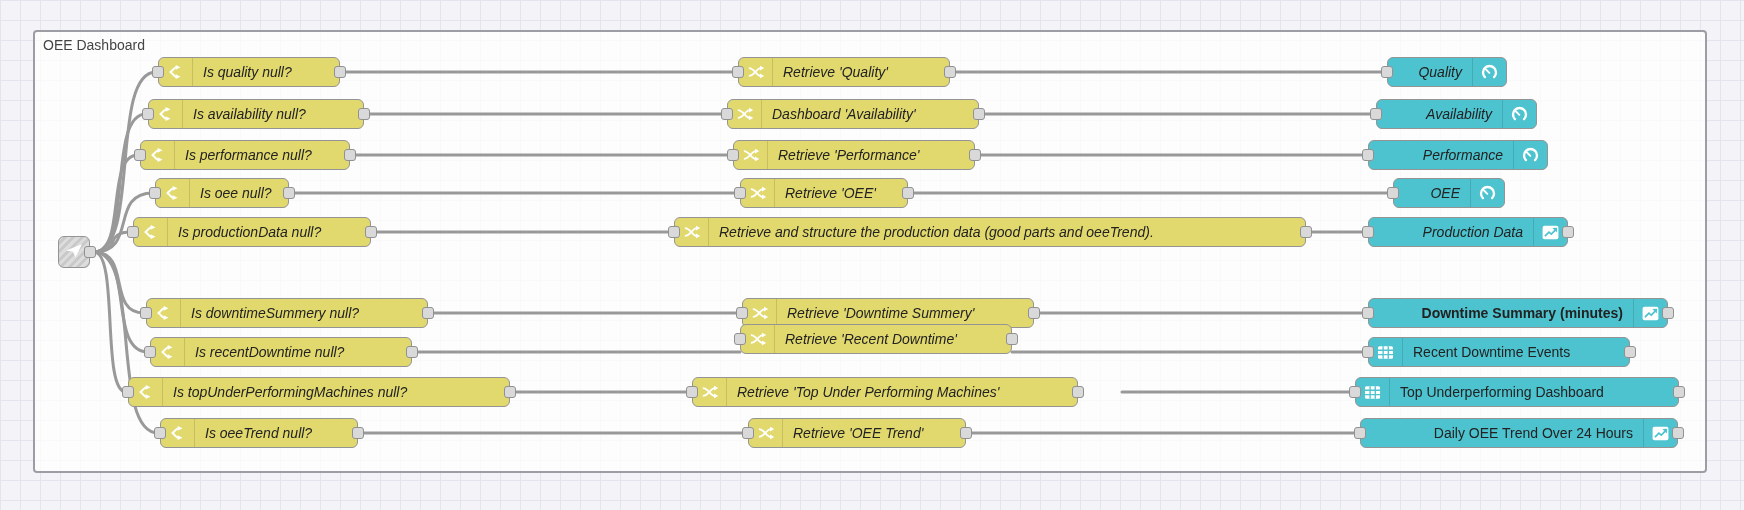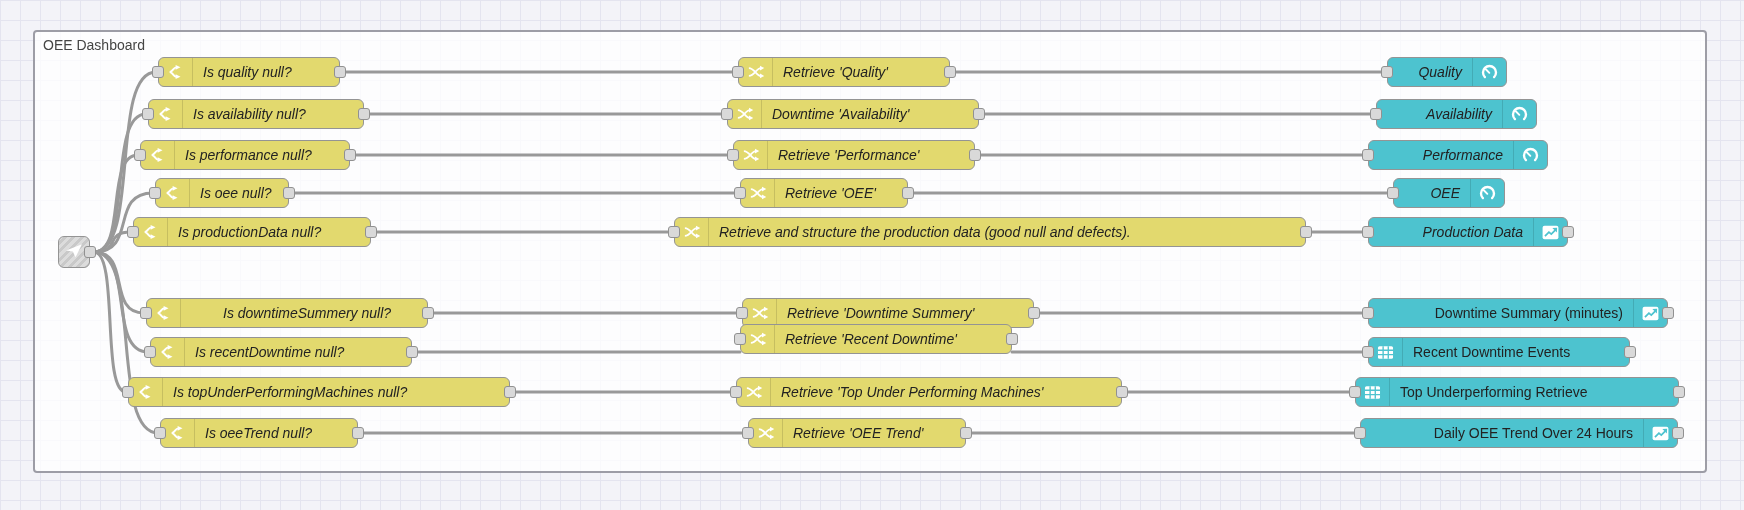--- a/index.html
+++ b/index.html
@@ -152,21 +152,21 @@
         <div class="port in"></div>
       </div>
       <div class="node yellow" style="left: 727px; top: 99px; width: 252px;">
         <div class="icon-region side-left">
           <svg viewBox="0 0 24 24" width="18" height="18">
             <path d="M2.5 6.8 C10 6.8 12.5 17.2 18.5 17.2 M2.5 17.2 C10 17.2 12.5 6.8 18.5 6.8" fill="none" stroke="#fff" stroke-width="2.4"></path>
             <path d="M17.3 3.6 L23 6.8 L17.3 10 Z" fill="#fff"></path>
             <path d="M17.3 14 L23 17.2 L17.3 20.4 Z" fill="#fff"></path>
           </svg>
         </div>
-        <span class="node-label italic">Downtime 'Availability'</span>
+        <span class="node-label italic">Dashboard 'Availability'</span>
         <div class="port in"></div>
         <div class="port out"></div>
       </div>
       <div class="node teal" style="left: 1376px; top: 99px; width: 161px;">
         <span class="node-label italic align-right">Availability</span>
         <div class="icon-region side-right">
           <svg viewBox="0 0 24 24" width="19" height="19">
             <path d="M6.2 17.8 A8.2 8.2 0 1 1 17.8 17.8" fill="none" stroke="#fff" stroke-width="3" stroke-linecap="round"></path>
             <path d="M11.8 12.4 L7.3 7.9" stroke="#fff" stroke-width="2.4" stroke-linecap="round"></path>
           </svg>
@@ -254,37 +254,37 @@
         <div class="port out"></div>
       </div>
       <div class="node yellow" style="left: 674px; top: 217px; width: 632px;">
         <div class="icon-region side-left">
           <svg viewBox="0 0 24 24" width="18" height="18">
             <path d="M2.5 6.8 C10 6.8 12.5 17.2 18.5 17.2 M2.5 17.2 C10 17.2 12.5 6.8 18.5 6.8" fill="none" stroke="#fff" stroke-width="2.4"></path>
             <path d="M17.3 3.6 L23 6.8 L17.3 10 Z" fill="#fff"></path>
             <path d="M17.3 14 L23 17.2 L17.3 20.4 Z" fill="#fff"></path>
           </svg>
         </div>
-        <span class="node-label italic">Retrieve and structure the production data (good null and defects).</span>
+        <span class="node-label italic">Retrieve and structure the production data (good parts and oeeTrend).</span>
         <div class="port in"></div>
         <div class="port out"></div>
       </div>
       <div class="node teal" style="left: 1368px; top: 217px; width: 200px;">
         <span class="node-label italic align-right">Production Data</span>
         <div class="icon-region side-right">
           <svg viewBox="0 0 24 24" width="19" height="19">
             <rect x="2" y="3.5" width="20" height="17" rx="2.5" fill="#fff"></rect>
             <path d="M5 16.5 L10 11.5 L13 14 L18 9" fill="none" stroke="#4dc3cf" stroke-width="2.2"></path>
             <path d="M14.4 6.4 L20.4 6 L20 12 Z" fill="#4dc3cf"></path>
           </svg>
         </div>
         <div class="port in"></div>
         <div class="port out"></div>
       </div>
-      <div class="node yellow" style="left: 146px; top: 298px; width: 282px; gap: 32px;">
+      <div class="node yellow" style="left: 146px; top: 298px; width: 282px;">
         <div class="icon-region side-left">
           <svg viewBox="0 0 24 24" width="18" height="18">
             <path d="M3.5 12 C8 12 8 5.8 12.5 5.8 M3.5 12 C8 12 8 18.2 12.5 18.2" fill="none" stroke="#fff" stroke-width="2.6"></path>
             <path d="M11.5 2.6 L18 5.8 L11.5 9 Z" fill="#fff"></path>
             <path d="M11.5 15 L18 18.2 L11.5 21.4 Z" fill="#fff"></path>
           </svg>
         </div>
         <span class="node-label italic">Is downtimeSummery null?</span>
         <div class="port in"></div>
         <div class="port out"></div>
@@ -294,21 +294,21 @@
           <svg viewBox="0 0 24 24" width="18" height="18">
             <path d="M2.5 6.8 C10 6.8 12.5 17.2 18.5 17.2 M2.5 17.2 C10 17.2 12.5 6.8 18.5 6.8" fill="none" stroke="#fff" stroke-width="2.4"></path>
             <path d="M17.3 3.6 L23 6.8 L17.3 10 Z" fill="#fff"></path>
             <path d="M17.3 14 L23 17.2 L17.3 20.4 Z" fill="#fff"></path>
           </svg>
         </div>
         <span class="node-label italic">Retrieve 'Downtime Summery'</span>
         <div class="port in"></div>
         <div class="port out"></div>
       </div>
-      <div class="node teal" style="left: 1368px; top: 298px; width: 300px;">
+      <div class="node teal" style="left: 1368px; top: 298px; width: 300px; font-weight: bold;">
         <span class="node-label align-right">Downtime Summary (minutes)</span>
         <div class="icon-region side-right">
           <svg viewBox="0 0 24 24" width="19" height="19">
             <rect x="2" y="3.5" width="20" height="17" rx="2.5" fill="#fff"></rect>
             <path d="M5 16.5 L10 11.5 L13 14 L18 9" fill="none" stroke="#4dc3cf" stroke-width="2.2"></path>
             <path d="M14.4 6.4 L20.4 6 L20 12 Z" fill="#4dc3cf"></path>
           </svg>
         </div>
         <div class="port in"></div>
         <div class="port out"></div>
@@ -353,40 +353,40 @@
           <svg viewBox="0 0 24 24" width="18" height="18">
             <path d="M3.5 12 C8 12 8 5.8 12.5 5.8 M3.5 12 C8 12 8 18.2 12.5 18.2" fill="none" stroke="#fff" stroke-width="2.6"></path>
             <path d="M11.5 2.6 L18 5.8 L11.5 9 Z" fill="#fff"></path>
             <path d="M11.5 15 L18 18.2 L11.5 21.4 Z" fill="#fff"></path>
           </svg>
         </div>
         <span class="node-label italic">Is topUnderPerformingMachines null?</span>
         <div class="port in"></div>
         <div class="port out"></div>
       </div>
-      <div class="node yellow" style="left: 736px; top: 377px; width: 386px;">
+      <div class="node yellow" style="left: 692px; top: 377px; width: 386px;">
         <div class="icon-region side-left">
           <svg viewBox="0 0 24 24" width="18" height="18">
             <path d="M2.5 6.8 C10 6.8 12.5 17.2 18.5 17.2 M2.5 17.2 C10 17.2 12.5 6.8 18.5 6.8" fill="none" stroke="#fff" stroke-width="2.4"></path>
             <path d="M17.3 3.6 L23 6.8 L17.3 10 Z" fill="#fff"></path>
             <path d="M17.3 14 L23 17.2 L17.3 20.4 Z" fill="#fff"></path>
           </svg>
         </div>
         <span class="node-label italic">Retrieve 'Top Under Performing Machines'</span>
         <div class="port in"></div>
         <div class="port out"></div>
       </div>
       <div class="node teal" style="left: 1355px; top: 377px; width: 324px;">
         <div class="icon-region side-left">
           <svg viewBox="0 0 24 24" width="19" height="19">
             <rect x="2.5" y="4" width="19" height="16" rx="2" fill="#fff"></rect>
             <path d="M2.5 9.2 H21.5 M2.5 14.6 H21.5 M9 4 V20 M15.5 4 V20" stroke="#4dc3cf" stroke-width="1.7" fill="none"></path>
           </svg>
         </div>
-        <span class="node-label">Top Underperforming Retrieve</span>
+        <span class="node-label">Top Underperforming Dashboard</span>
         <div class="port in"></div>
         <div class="port out"></div>
       </div>
       <div class="node yellow" style="left: 160px; top: 418px; width: 198px;">
         <div class="icon-region side-left">
           <svg viewBox="0 0 24 24" width="18" height="18">
             <path d="M3.5 12 C8 12 8 5.8 12.5 5.8 M3.5 12 C8 12 8 18.2 12.5 18.2" fill="none" stroke="#fff" stroke-width="2.6"></path>
             <path d="M11.5 2.6 L18 5.8 L11.5 9 Z" fill="#fff"></path>
             <path d="M11.5 15 L18 18.2 L11.5 21.4 Z" fill="#fff"></path>
           </svg>

